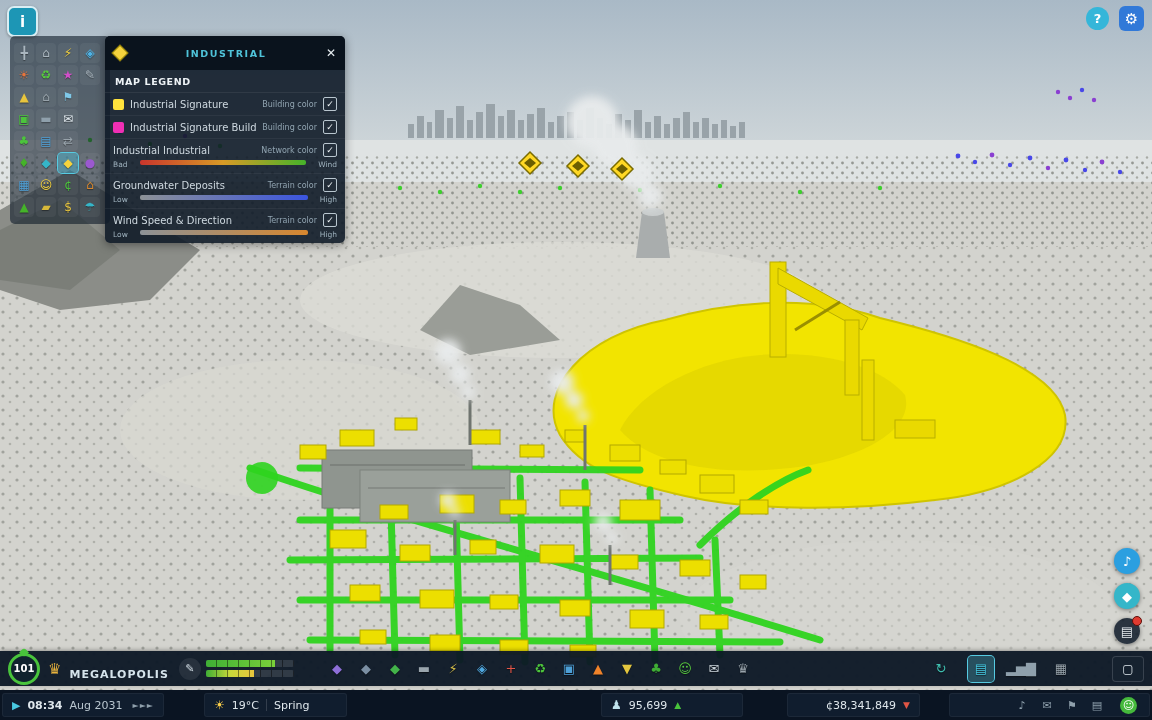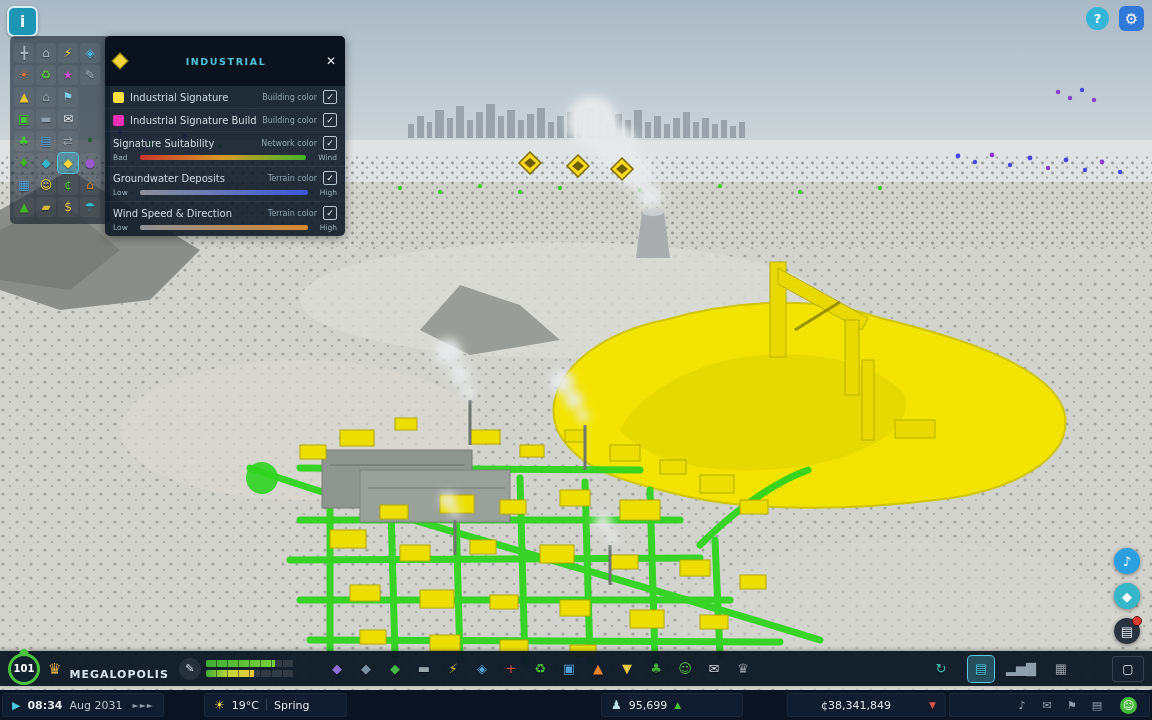--- a/index.html
+++ b/index.html
@@ -15,33 +15,33 @@
   .settings-btn { width:25px; height:25px; border-radius:6px; background:#3179d8; color:#fff; font-size:15px; display:flex; align-items:center; justify-content:center; cursor:pointer; }
 
   
   .iv-grid-panel { position:absolute; left:10px; top:36px; width:92px; padding:5px 4px; background:rgba(18,30,44,.62); border-radius:5px; }
   .grid-row { display:flex; gap:2px; margin:2px 0; }
   .grid-icon { width:20px; height:20px; border-radius:4px; display:flex; align-items:center; justify-content:center; font-size:12px; cursor:pointer; background:rgba(255,255,255,.05); text-shadow:0 1px 1px rgba(0,0,0,.4); }
   .grid-icon.sel { background:rgba(80,195,225,.42); box-shadow:0 0 0 1px #56cbe2; }
 
   
   .legend-panel { position:absolute; left:105px; top:36px; width:240px; background:rgba(16,27,40,.9); border-radius:5px; overflow:hidden; box-shadow:0 2px 10px rgba(0,0,0,.4); }
-  .lp-header { height:18px; display:flex; align-items:center; padding:16px 9px; gap:8px; background:rgba(9,17,27,.92); }
+  .lp-header { height:18px; display:flex; align-items:center; padding:8px 9px; gap:8px; background:rgba(9,17,27,.92); }
   .lp-icon { width:10px; height:10px; background:#f5d33d; transform:rotate(45deg); border:1px solid #8a7a00; }
   .lp-title { flex:1; text-align:center; color:#4fc3d9; font-size:9.5px; letter-spacing:1.6px; font-weight:bold; }
   .lp-close { color:#e8eef2; font-size:12px; cursor:pointer; line-height:1; }
   .lp-subheader { padding:6px 10px 5px; color:#eef3f6; font-weight:bold; font-size:9.5px; letter-spacing:.6px; border-bottom:1px solid rgba(255,255,255,.07); }
   .lg-row { padding:4px 8px 4px; border-bottom:1px solid rgba(255,255,255,.05); }
   .lg-row:last-child { border-bottom:none; }
   .lg-top { display:flex; align-items:center; gap:6px; }
   .lg-swatch { width:11px; height:11px; border-radius:2px; flex:none; }
   .lg-label { flex:1; color:#cfd9e0; font-size:10px; white-space:nowrap; overflow:hidden; }
   .lg-type { color:#91a4b1; font-size:8px; flex:none; }
   .lg-check { width:12px; height:12px; border:1px solid #b9c6cf; border-radius:2px; color:#eef3f6; font-size:9px; line-height:12px; text-align:center; flex:none; cursor:pointer; }
-  .lg-grad { display:flex; align-items:center; gap:12px; margin-top:3px; }
+  .lg-grad { display:flex; align-items:flex-start; gap:12px; margin-top:3px; }
   .lg-gl { color:#9fb2be; font-size:7.5px; }
   .lg-bar { flex:1; height:5px; border-radius:2px; }
 
   
   .side-stack { position:absolute; right:12px; top:548px; display:flex; flex-direction:column; gap:9px; align-items:center; }
   .side-btn { width:26px; height:26px; border-radius:50%; display:flex; align-items:center; justify-content:center; font-size:13px; position:relative; cursor:pointer; box-shadow:0 1px 4px rgba(0,0,0,.45); }
   .badge { position:absolute; top:-2px; right:-2px; width:8px; height:8px; background:#e03b30; border-radius:50%; border:1px solid #5a0f0a; }
 
   
   .toolbar { position:absolute; left:0; right:0; bottom:34px; height:35px; background:rgba(13,24,38,.96); display:flex; align-items:center; box-shadow:0 -1px 4px rgba(0,0,0,.3); }
@@ -64,21 +64,21 @@
   .tb-right { display:flex; gap:14px; margin-left:auto; margin-right:38px; align-items:center; }
   .photo-btn { width:30px; height:24px; background:#16222f; border:1px solid rgba(255,255,255,.15); border-radius:4px; color:#dfe7ec; display:flex; align-items:center; justify-content:center; font-size:12px; margin-right:8px; cursor:pointer; flex:none; }
 
   
   .statusbar { position:absolute; left:0; right:0; bottom:0; height:30px; background:#0a1422; }
   .seg { position:absolute; top:3px; height:24px; background:#101d2e; border-radius:3px; display:flex; align-items:center; gap:7px; padding:0 9px; color:#dfe7ec; font-size:11px; border:1px solid rgba(255,255,255,.05); box-sizing:border-box; }
   .seg-a { left:2px;  width:162px; }
   .seg-b { left:204px; width:143px; }
   .seg-c { left:388px; width:178px; justify-content:center; }
   .seg-d { left:601px; width:142px; }
-  .seg-e { left:787px; width:159px; justify-content:space-between;padding-left:33px; }
+  .seg-e { left:787px; width:133px; justify-content:flex-end;padding-left:33px; }
   .seg-f { left:949px; right:2px; justify-content:flex-end; }
   .play { color:#49c8e0; font-size:11px; cursor:pointer; }
   .time { font-weight:bold; }
   .date { color:#b9c6cf; }
   .speed { margin-left:auto; color:#8fa0ac; font-size:8px; letter-spacing:1px; cursor:pointer; }
   .wx { color:#ffd24a; font-size:12px; }
   .vsep { width:1px; height:12px; background:rgba(255,255,255,.15); }
   .pop-ic { color:#bfe2ec; font-size:12px; }
   .up { color:#49c43c; font-size:9px; }
   .down { color:#e05545; font-size:9px; }
@@ -368,40 +368,41 @@
         </div>
       </div>
   </div>
 
   <div class="legend-panel">
     <div class="lp-header">
       <span class="lp-icon"></span>
       <span class="lp-title">INDUSTRIAL</span>
       <span class="lp-close">✕</span>
     </div>
+    <div class="lp-subheader">MAP LEGEND</div>
     <div>
         <div class="lg-row">
           <div class="lg-top">
             <span class="lg-swatch" style="background: rgb(255, 226, 61);"></span>
             <span class="lg-label">Industrial Signature</span>
             <span class="lg-type">Building color</span>
             <span class="lg-check">✓</span>
           </div>
         </div>
         <div class="lg-row">
           <div class="lg-top">
             <span class="lg-swatch" style="background: rgb(240, 47, 180);"></span>
             <span class="lg-label">Industrial Signature Buildings</span>
             <span class="lg-type">Building color</span>
             <span class="lg-check">✓</span>
           </div>
         </div>
         <div class="lg-row">
           <div class="lg-top">
-            <span class="lg-label">Signature Suitability</span>
+            <span class="lg-label">Industrial Industrial</span>
             <span class="lg-type">Network color</span>
             <span class="lg-check">✓</span>
           </div>
           <div class="lg-grad">
             <span class="lg-gl">Bad</span>
             <span class="lg-bar" style="background: linear-gradient(to right, rgb(201, 53, 44), rgb(216, 154, 38), rgb(69, 179, 42));"></span>
             <span class="lg-gl">Wind</span>
           </div>
         </div>
         <div class="lg-row">

